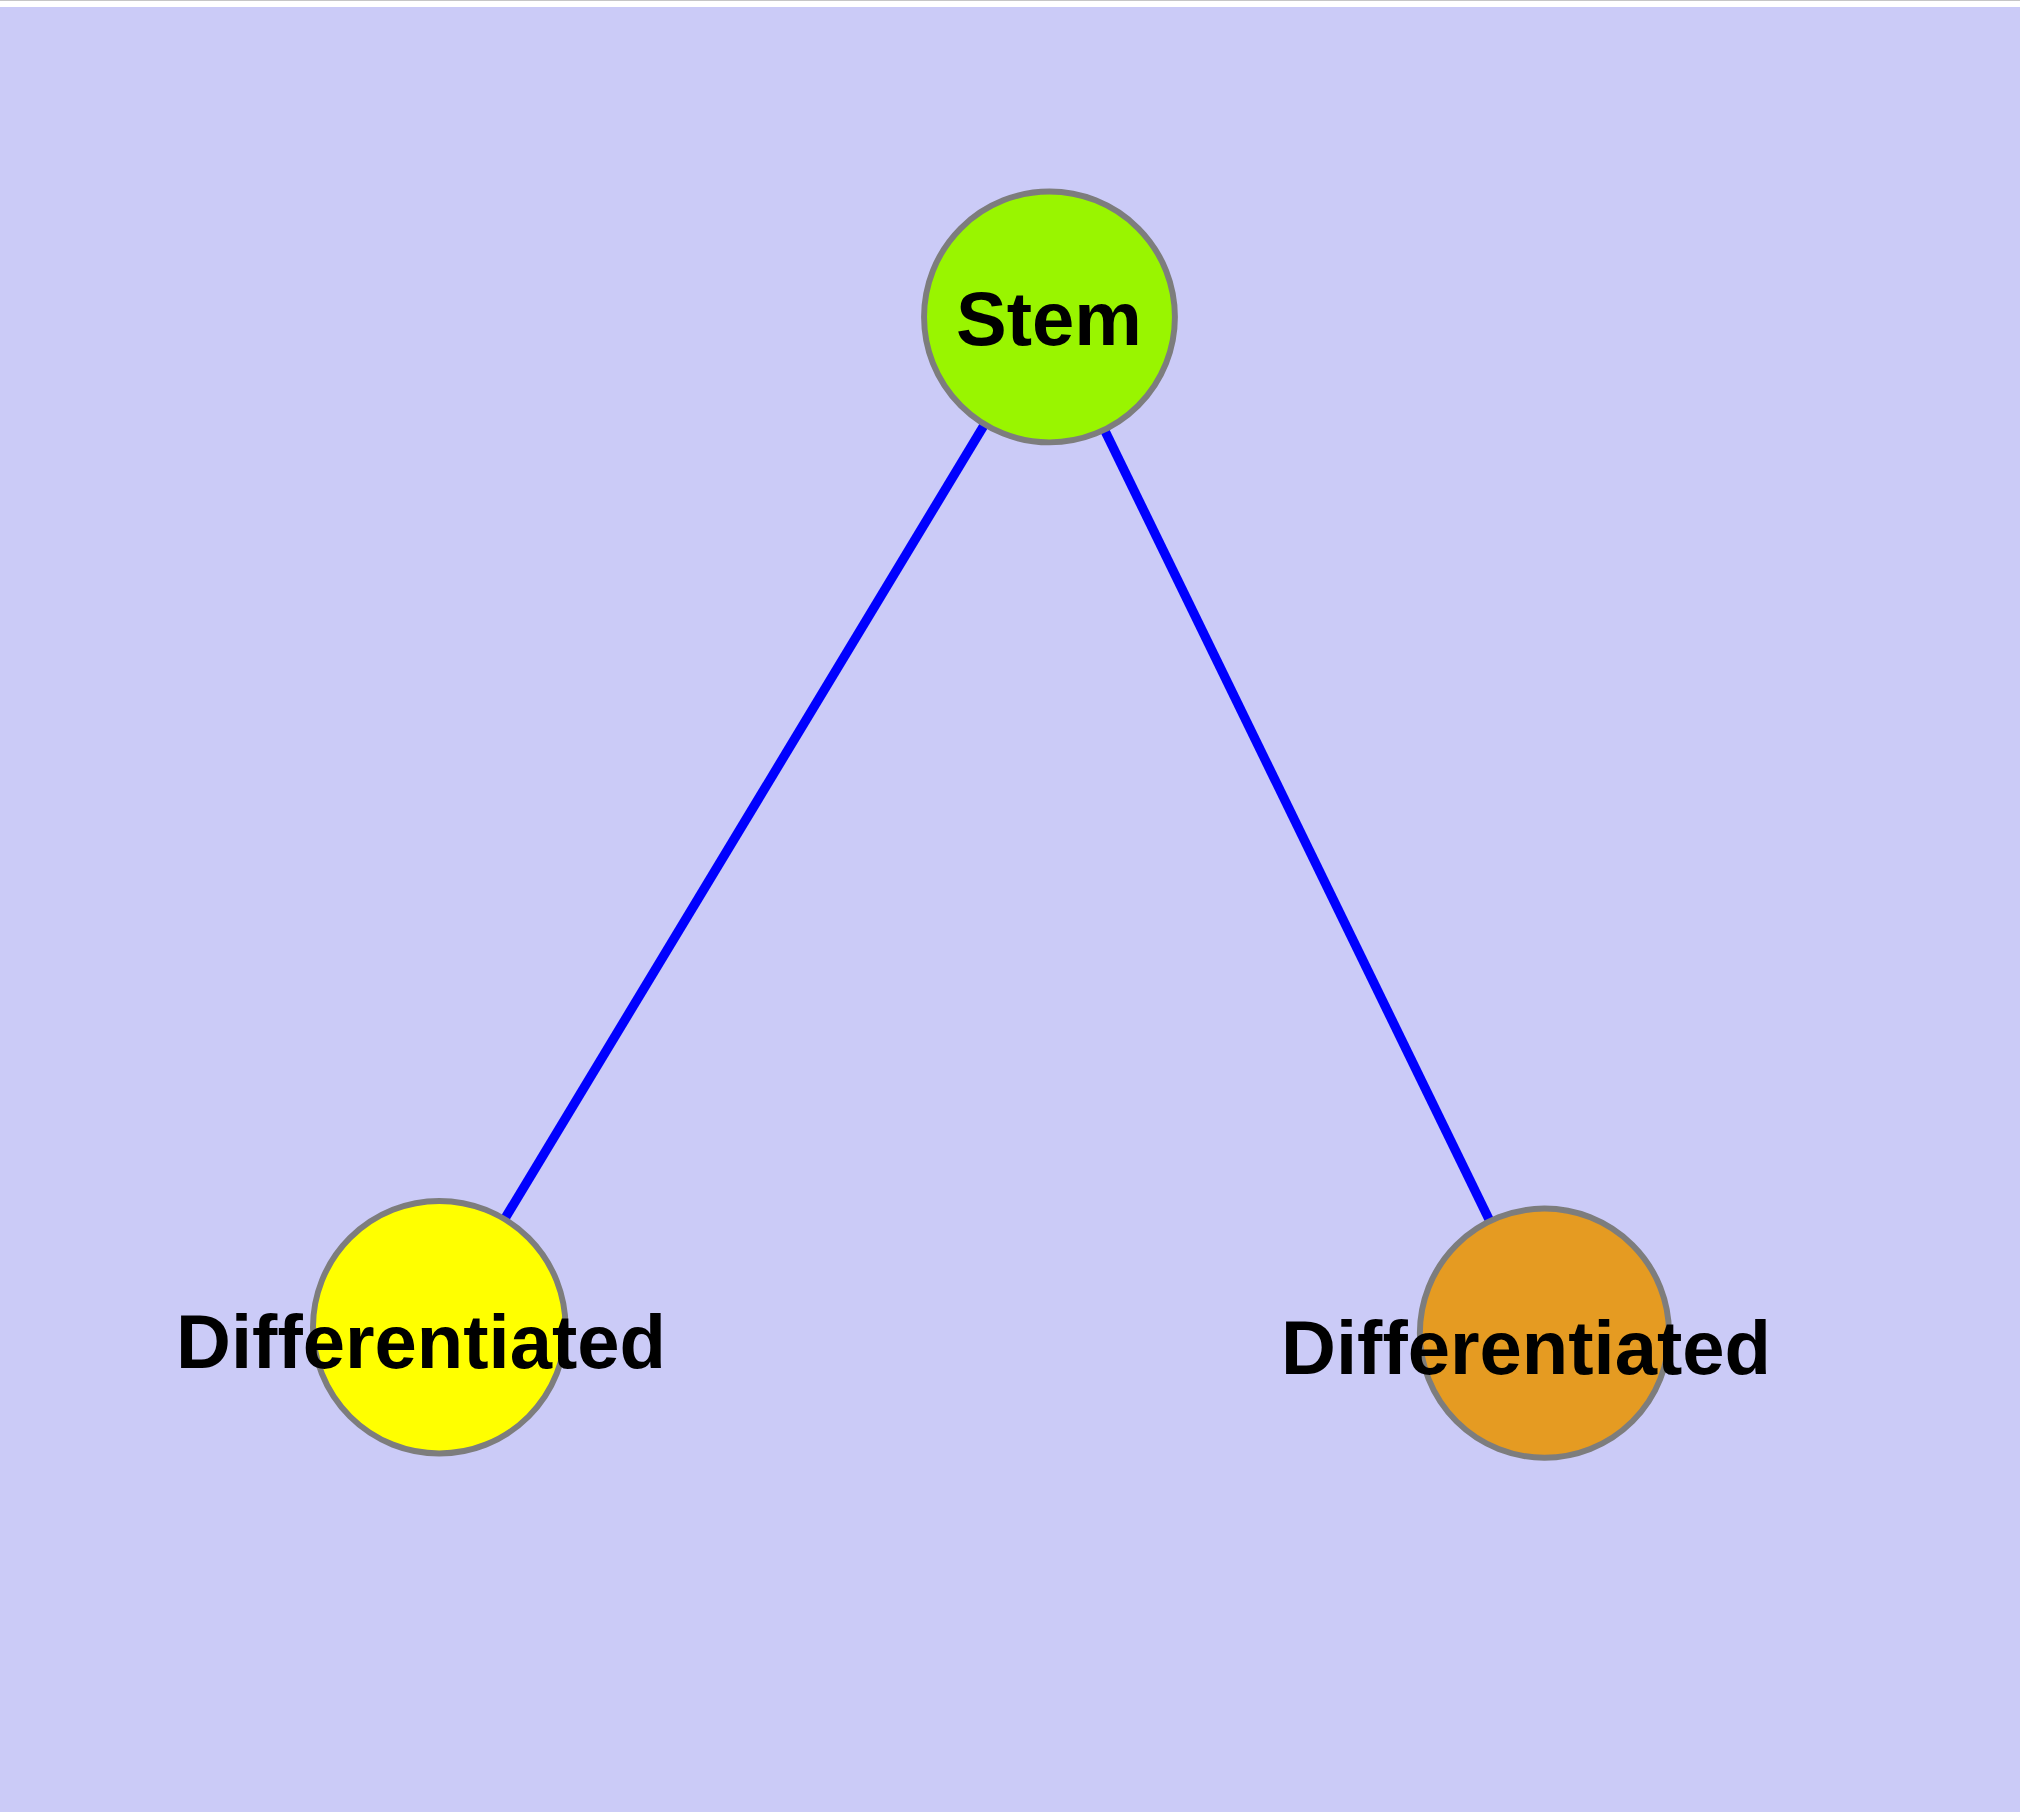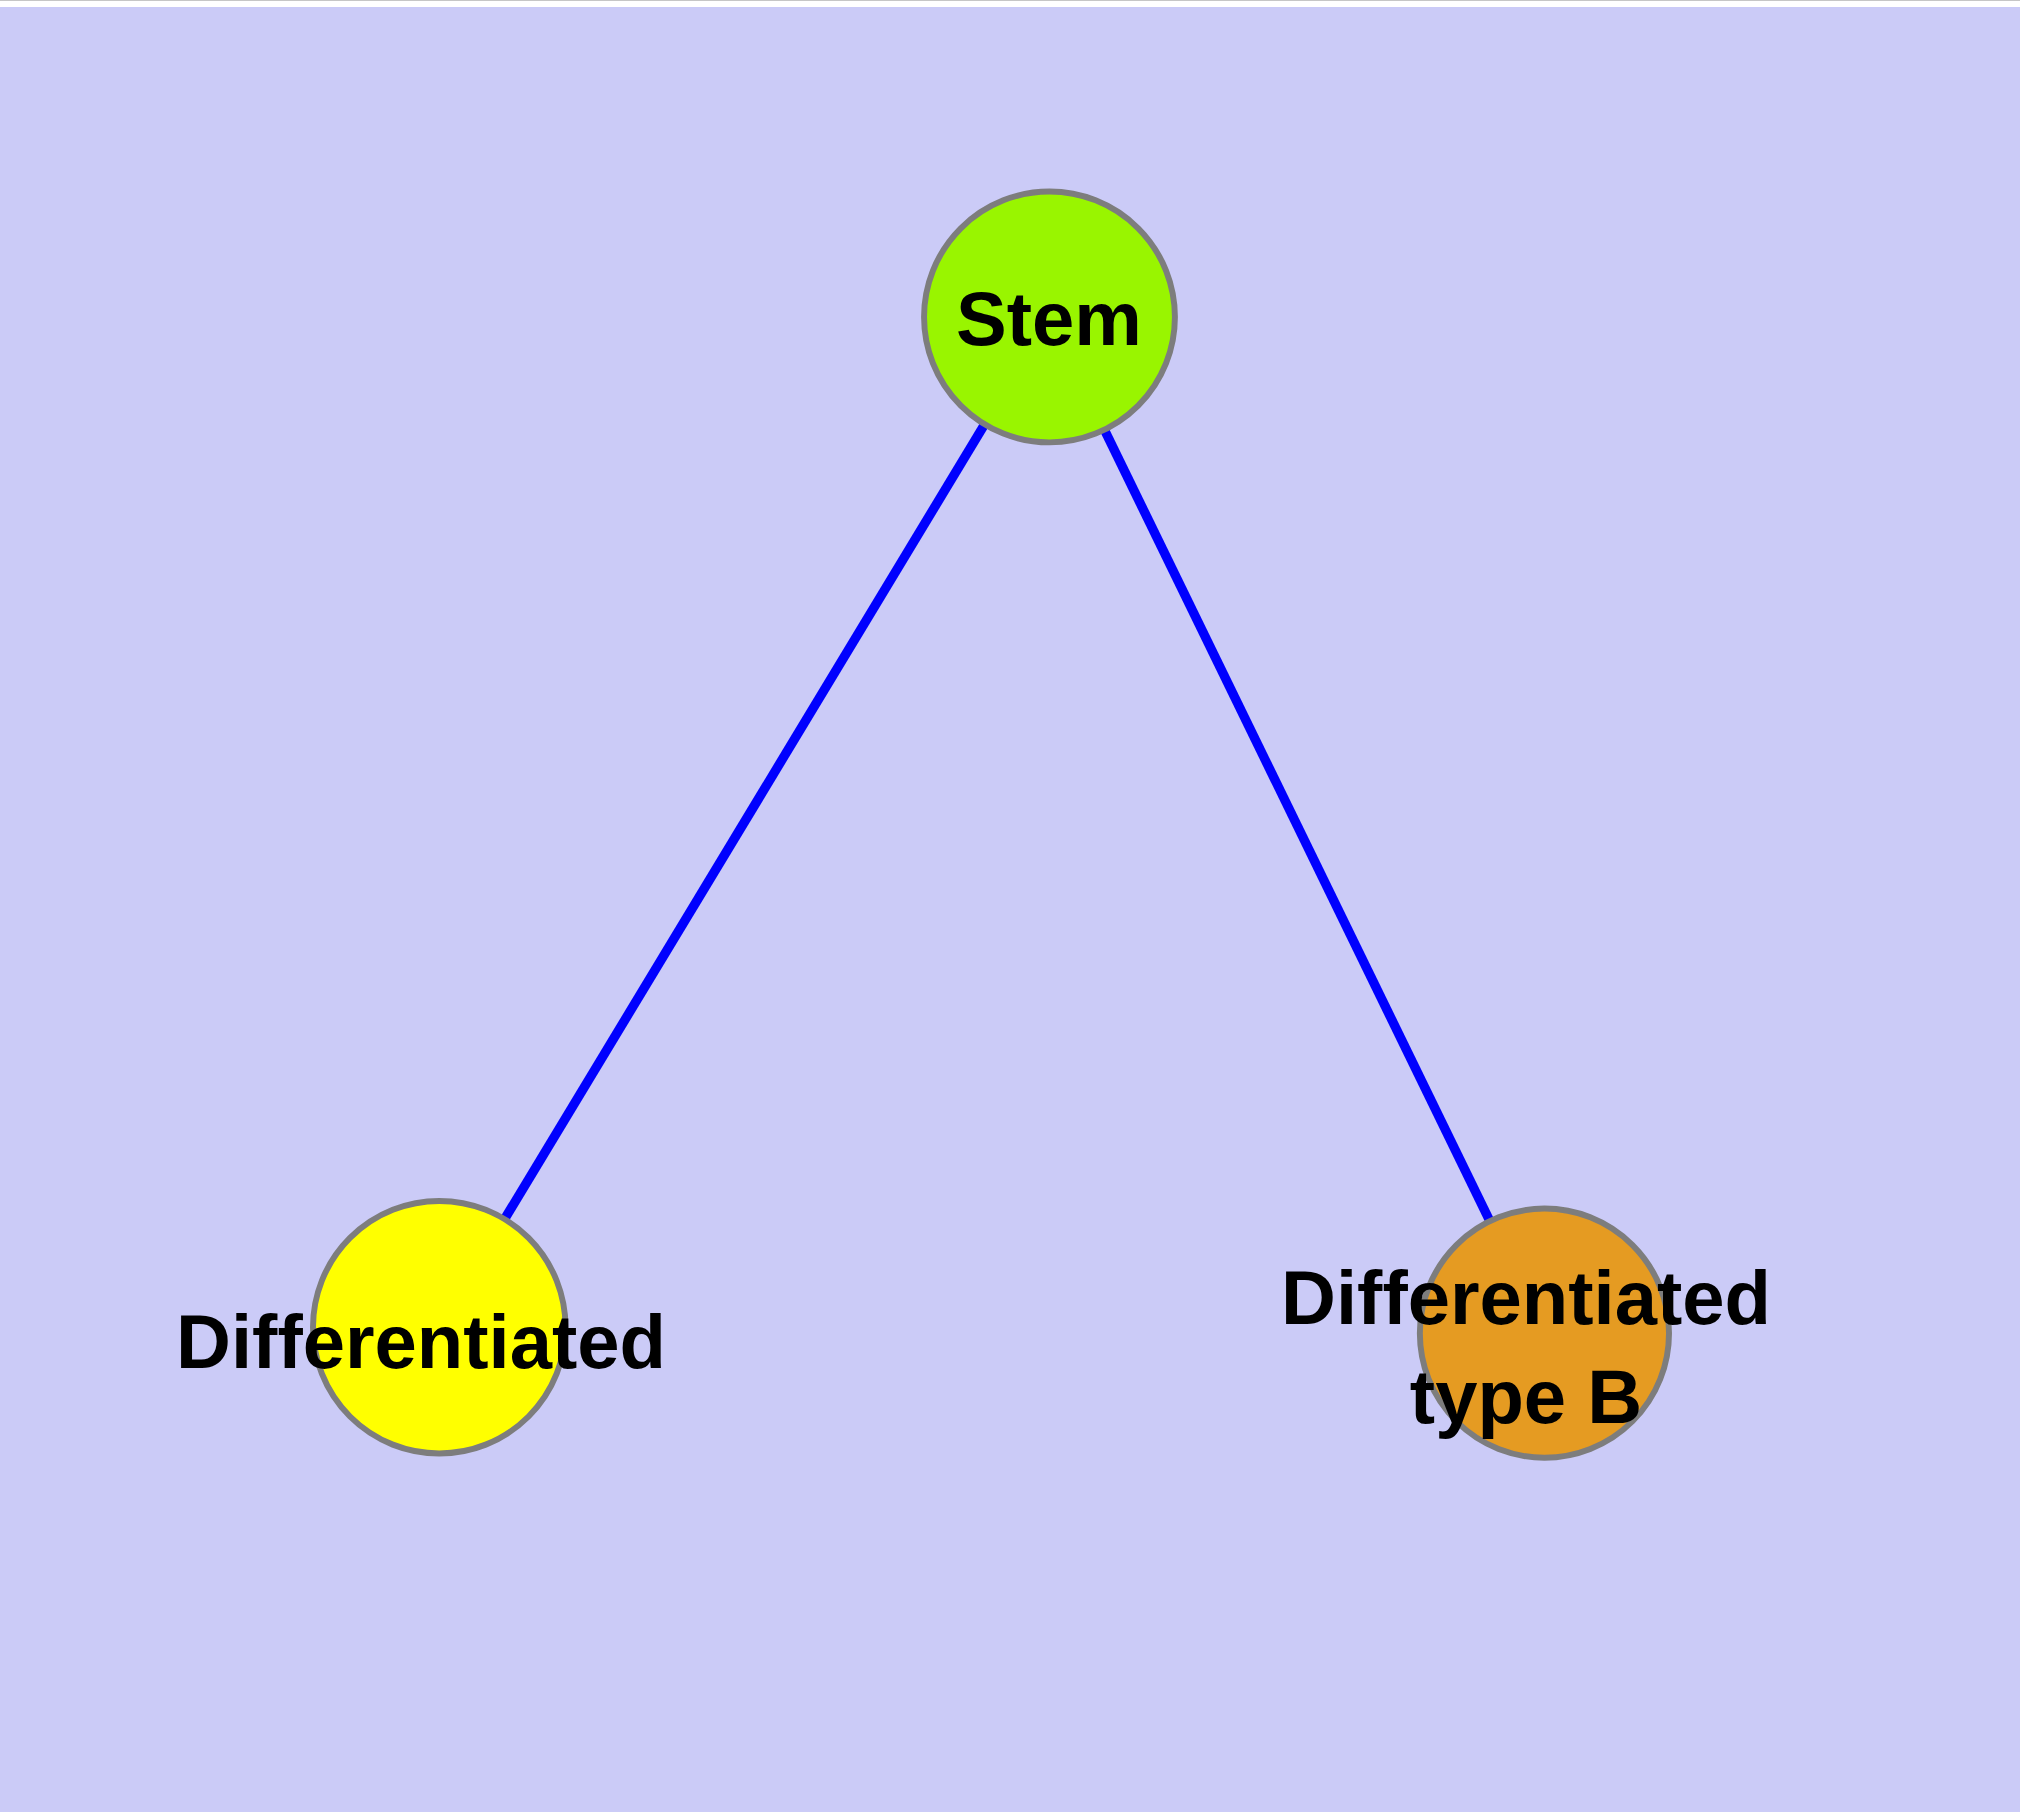--- a/index.html
+++ b/index.html
@@ -41,21 +41,21 @@
   }
   svg.graph circle {
     stroke-width: 7;
   }
   .node-label {
     position: absolute;
     transform: translate(-50%, -50%);
     font-weight: bold;
     font-size: 76px;
     line-height: 1.3;
-    text-align: center;
+    text-align: left;
     white-space: nowrap;
     z-index: 2;
   }
 </style>
 </head>
 <body>
 
 <div class="canvas" style="background: rgb(203, 203, 247);">
 
   <div class="top-strip"></div>
@@ -72,17 +72,16 @@
   <div class="node-label" style="left: 1049px; top: 319px; color: rgb(0, 0, 0);">
     <div>Stem</div>
   </div>
 
   <div class="node-label" style="left: 421px; top: 1342px; color: rgb(0, 0, 0);">
     <div>Differentiated</div>
   </div>
 
   <div class="node-label" style="left: 1526px; top: 1348px; color: rgb(0, 0, 0);">
     <div>Differentiated</div>
-    <div>type B</div>
   </div>
 
 </div>
 
 
 </body></html>

